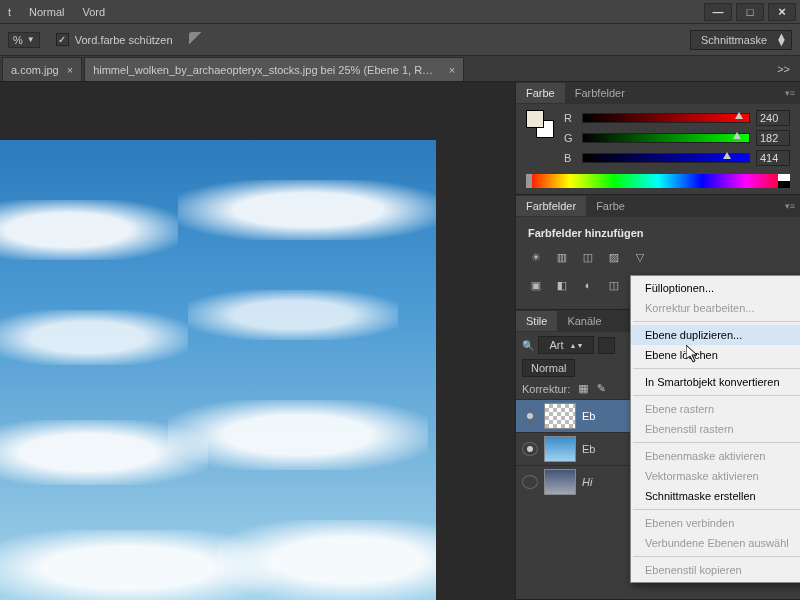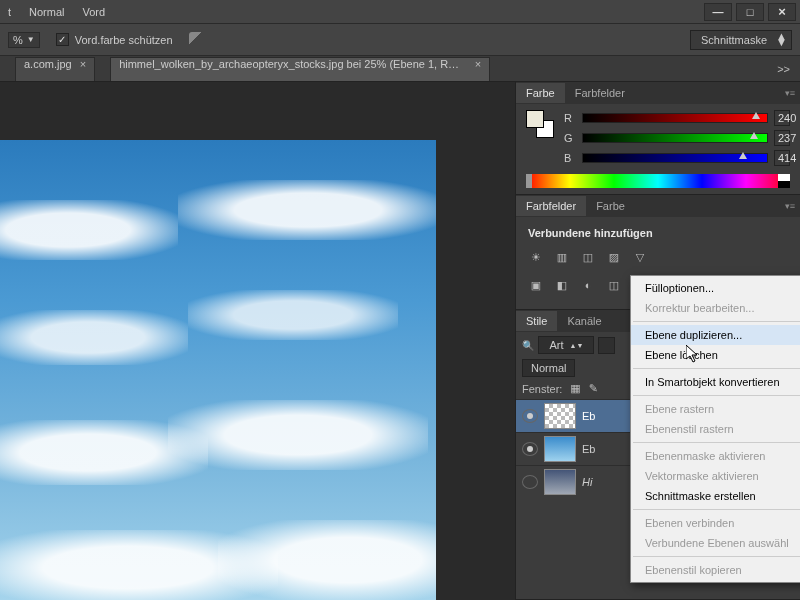--- a/index.html
+++ b/index.html
@@ -12,21 +12,21 @@
 .wc-btn.close { font-size: 13px; }
 .optionsbar { height: 32px; background: #444444; display: flex; align-items: center; padding: 0 8px; border-bottom: 1px solid #2a2a2a; gap: 16px; }
 .opt-pct { display: flex; align-items: center; gap: 4px; background: #3a3a3a; border: 1px solid #2a2a2a; padding: 1px 4px; }
 .opt-pct .caret { font-size: 8px; }
 .checkbox-wrap { display: flex; align-items: center; gap: 6px; }
 .checkbox { width: 13px; height: 13px; background: #3a3a3a; border: 1px solid #222; display: flex; align-items: center; justify-content: center; color: #e0e0e0; font-size: 10px; }
 .brush-icon { width: 16px; height: 16px; background: linear-gradient(135deg,#888 0 40%,transparent 40%); border-radius: 3px; }
 .workspace-selector { margin-left: auto; background: #3a3a3a; border: 1px solid #222; padding: 3px 24px 3px 10px; position: relative; }
 .workspace-selector .updown { position: absolute; right: 4px; top: 2px; display: flex; flex-direction: column; font-size: 6px; line-height: 6px; }
 .tabsbar { height: 26px; background: #3a3a3a; display: flex; align-items: flex-end; border-bottom: 1px solid #222; padding-left: 2px; }
-.doc-tab { height: 24px; background: #4a4a4a; border: 1px solid #2a2a2a; border-bottom: none; padding: 0 8px; display: flex; gap: 8px; margin-right: 2px; max-width: 380px; margin-left: 13px; }
+.doc-tab { height: 24px; background: #4a4a4a; border: 1px solid #2a2a2a; border-bottom: none; padding: 0 8px; display: flex; align-items: center; gap: 8px; margin-right: 2px; max-width: 380px; }
 .doc-tab.active { background: #555555; }
 .doc-tab .close-x { font-size: 11px; color: #bbb; }
 .doc-tab .title { white-space: nowrap; overflow: hidden; text-overflow: ellipsis; }
 .tabs-overflow { margin-left: auto; padding: 0 10px; color: #bbb; align-self: center; }
 .workarea { display: flex; height: calc(600px - 24px - 32px - 26px); background: #2a2a2a; }
 .canvas-area { flex: 1; position: relative; background: #2a2a2a; }
 .canvas { position: absolute; left: -2px; top: 58px; width: 438px; height: 460px; background: linear-gradient(180deg,#2b7bbd 0%,#4b9ad3 35%,#7ab7dd 70%,#a5d4ec 100%); overflow: hidden; }
 .cloud { position: absolute; background: radial-gradient(ellipse at center,#fff 0%,#fff 40%,rgba(255,255,255,0) 80%); opacity: 0.9; }
 .side-panels { width: 285px; background: #3c3c3c; display: flex; flex-direction: column; border-left: 1px solid #222; }
 .panel { border-bottom: 1px solid #222; }
@@ -40,21 +40,21 @@
 .fg-sw { position: absolute; top: 0; left: 0; width: 18px; height: 18px; background: #ece9da; border: 1px solid #000; }
 .bg-sw { position: absolute; bottom: 0; right: 0; width: 18px; height: 18px; background: #ffffff; border: 1px solid #000; }
 .rgb-sliders { flex: 1; display: flex; flex-direction: column; gap: 4px; }
 .slider-row { display: flex; align-items: center; gap: 6px; }
 .slider-label { width: 12px; color: #ccc; }
 .slider-track { flex: 1; height: 10px; background: linear-gradient(90deg,#000,#fff); position: relative; border: 1px solid #222; }
 .slider-track.r { background: linear-gradient(90deg,#000,#f00); }
 .slider-track.g { background: linear-gradient(90deg,#000,#0f0); }
 .slider-track.b { background: linear-gradient(90deg,#000,#00f); }
 .slider-thumb { position: absolute; top: -2px; width: 0; height: 0; border-left: 4px solid transparent; border-right: 4px solid transparent; border-bottom: 7px solid #ccc; transform: translateX(-4px); }
-.slider-val { width: 16px; background: #3a3a3a; border: 1px solid #222; text-align: right; padding: 1px 3px; color: #ddd; }
+.slider-val { width: 34px; background: #3a3a3a; border: 1px solid #222; padding: 1px 3px; color: #ddd; }
 .spectrum { height: 14px; margin-top: 8px; background: linear-gradient(90deg,#f00,#ff0,#0f0,#0ff,#00f,#f0f,#f00); position: relative; }
 .spectrum::after { content: ""; position: absolute; right: 0; top: 0; width: 12px; height: 14px; background: linear-gradient(180deg,#fff 0 50%,#000 50% 100%); }
 .spectrum::before { content: ""; position: absolute; left: 0; top: 0; width: 6px; height: 14px; background: #999; }
 .korr-title { font-weight: bold; color: #e6e6e6; padding: 4px 2px 8px 2px; }
 .korr-icons { display: flex; gap: 10px; padding: 2px 2px 10px 2px; color: #bbb; }
 .korr-icons span { display: inline-flex; width: 16px; height: 16px; align-items: center; justify-content: center; }
 .layers-controls { padding: 4px 6px; display: flex; flex-direction: column; gap: 5px; }
 .filter-row { display: flex; align-items: center; gap: 4px; }
 .art-select { background: #2f2f2f; border: 1px solid #222; padding: 2px 10px; display: flex; align-items: center; gap: 6px; }
 .blend-select { background: #2f2f2f; border: 1px solid #222; padding: 2px 8px; flex: 0 0 auto; }
@@ -159,21 +159,21 @@
               <div class="slider-track r">
                   <div class="slider-thumb" style="left:94%;"></div>
                 </div>
               <div class="slider-val">240</div>
             </div>
             <div class="slider-row">
               <span class="slider-label">G</span>
               <div class="slider-track g">
                   <div class="slider-thumb" style="left:93%;"></div>
                 </div>
-              <div class="slider-val">237</div>
+              <div class="slider-val">182</div>
             </div>
             <div class="slider-row">
               <span class="slider-label">B</span>
               <div class="slider-track b">
                   <div class="slider-thumb" style="left:87%;"></div>
                 </div>
               <div class="slider-val">414</div>
             </div>
           </div>
         </div>
@@ -181,21 +181,21 @@
       </div>
     </div>
 
     <div class="panel">
       <div class="panel-tabs">
         <div class="ptab active">Farbfelder</div>
         <div class="ptab">Farbe</div>
         <div class="panel-menu">▾≡</div>
       </div>
       <div class="panel-body">
-        <div class="korr-title">Verbundene hinzufügen</div>
+        <div class="korr-title">Farbfelder hinzufügen</div>
         <div class="korr-icons">
           <span>☀</span>
           <span>▥</span>
           <span>◫</span>
           <span>▨</span>
           <span>▽</span>
         </div>
         <div class="korr-icons">
           <span>▣</span>
           <span>◧</span>
@@ -221,21 +221,21 @@
           <div class="filter-icons">
             <div class="fi-icon"></div>
           </div>
         </div>
         <div class="filter-row">
           <div class="blend-select">
             <span>Normal</span>
           </div>
         </div>
         <div class="lock-row">
-          <span>Fenster:</span>
+          <span>Korrektur:</span>
           <span>▦</span>
           <span>✎</span>
         </div>
       </div>
       <div class="layer-rows">
         <div class="layer-row selected">
           <div class="eye visible"></div>
           <div class="layer-thumb checker"></div>
           <span class="layer-name">Eb</span>
         </div>

